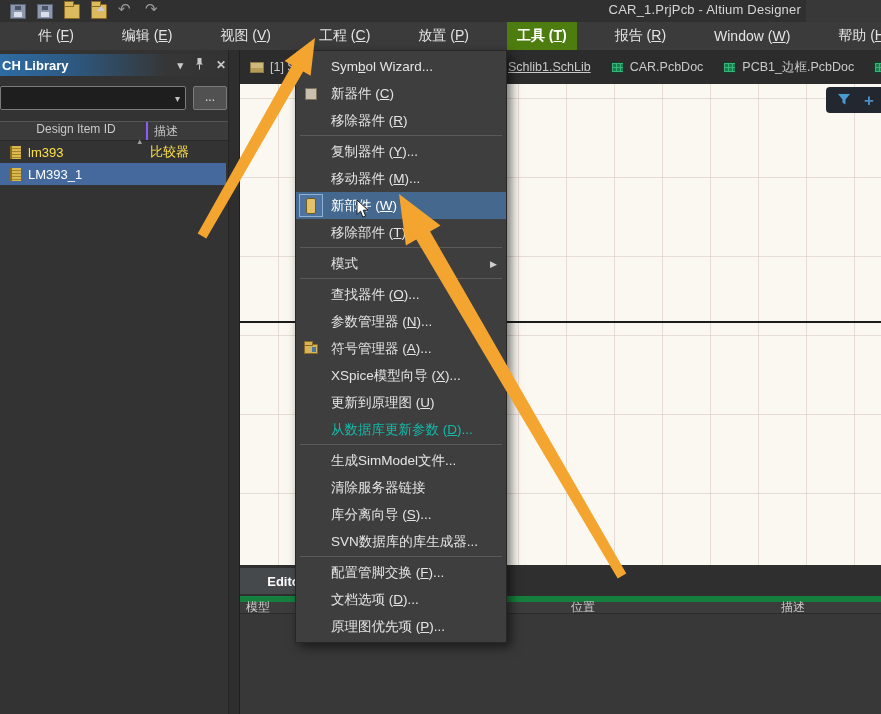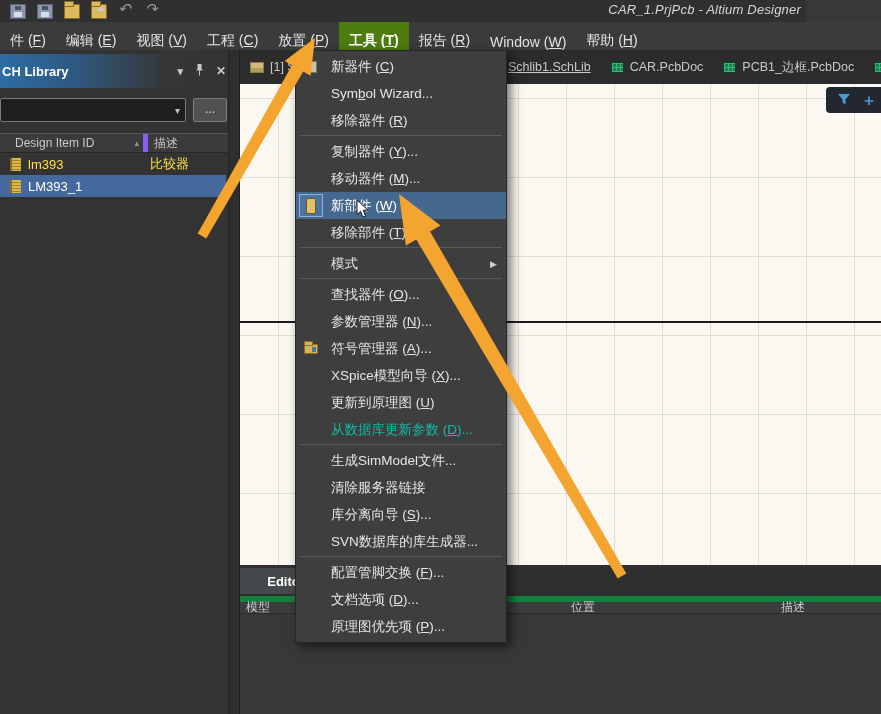--- a/index.html
+++ b/index.html
@@ -1,64 +1,64 @@
 <!DOCTYPE html>
 <html><head>
 <meta charset="utf-8">
 <style>
   * { margin:0; padding:0; box-sizing:border-box; font-family:"Liberation Sans", sans-serif; }
   html,body { width:881px; height:714px; }
   body { position:relative; background:#383838; overflow:hidden; }
 
   
-  .titlebar { position:absolute; left:0; top:0; width:806px; height:22px; background:#303030;font-style:italic; }
+  .titlebar { position:absolute; left:0; top:0; width:806px; height:22px; background:#303030; }
   .tb-icons { display:flex; align-items:center; gap:11px; height:22px; padding-left:10px; }
   .ti { width:16px; height:15px; position:relative; display:inline-block; }
   .save-icon, .save-all-icon { background:#8d98ae; border:1px solid #5a6275; }
   .save-icon::after, .save-all-icon::after { content:""; position:absolute; left:3px; bottom:1px; width:8px; height:5px; background:#d9dee8; }
   .save-icon::before, .save-all-icon::before { content:""; position:absolute; left:4px; top:1px; width:6px; height:4px; background:#4b5366; }
   .save-all-icon { box-shadow:2px -2px 0 -1px #6c7florida, 2px -2px 0 0 #666f82; }
   .open-icon, .open-from-icon { background:#dcba5e; border:1px solid #8a6b20; border-radius:1px; }
   .open-icon::before, .open-from-icon::before { content:""; position:absolute; left:-1px; top:-4px; width:8px; height:4px; background:#dcba5e; border:1px solid #8a6b20; }
   .open-from-icon::after { content:""; position:absolute; right:1px; top:-3px; border:4px solid transparent; border-bottom:5px solid #c7cdd8; }
   .undo-icon::after, .redo-icon::after { position:absolute; top:-4px; left:0; font-size:15px; color:#9a9a9a; }
   .undo-icon::after { content:"\21B6"; }
   .redo-icon::after { content:"\21B7"; }
   .tb-title { position:absolute; right:5px; top:2px; color:#d6d6d6; font-size:13px; letter-spacing:.2px; }
 
   
   .menubar { position:absolute; left:0; top:22px; width:881px; height:28px; background:#3b3b3b; display:flex; align-items:stretch; color:#e3e3e3; font-size:14px; }
-  .mb-item { display:flex; align-items:flex-end; padding:0 10px; white-space:nowrap; }
+  .mb-item { display:flex; align-items:center; padding:0 10px; white-space:nowrap;margin-left:28px; }
   .mb-item.active { background:#4d7c0f; color:#fff;font-weight:bold; }
   .mb-item u, .menu-item u { text-decoration:underline; }
 
   
   .tabstrip { position:absolute; left:240px; top:50px; width:641px; height:34px; background:#2c2c2c; display:flex; align-items:center; color:#c9c9c9; font-size:12.5px; overflow:hidden; }
   .tab { display:flex; align-items:center; gap:6px; padding:0 10px; height:100%; white-space:nowrap; flex:none; }
   .tab.first { width:252px; overflow:hidden; }
   .tab.noicon { padding-left:16px;text-decoration:underline; }
   .tgl { display:inline-block; flex:none; }
   .sheet-icon { width:14px; height:11px; background:#cdb97e; border:1px solid #8f7c45; box-shadow:inset 0 -4px 0 #b49c55; }
   .pcb-icon { width:13px; height:11px; border:1px solid #0f3f28; background-color:#1f7a4d;
     background-image:linear-gradient(#35b578 1px, transparent 1px), linear-gradient(90deg,#35b578 1px, transparent 1px);
     background-size:4px 4px; }
 
   
   .side-panel { position:absolute; left:0; top:50px; width:232px; height:664px; background:#333; }
-  .panel-header { margin-top:4px; height:34px; display:flex; align-items:center; color:#fff; font-weight:bold; font-size:13px; padding:0 6px 0 2px;
+  .panel-header { margin-top:4px; height:22px; display:flex; align-items:center; color:#fff; font-weight:bold; font-size:13px; padding:0 6px 0 2px;
     background:linear-gradient(90deg,#2e6ca3 0%, #2d5a83 30%, #363636 72%, #333 100%); }
   .ph-icons { margin-left:auto; display:flex; align-items:center; gap:12px; color:#c9c9c9; font-size:11px; }
   .ph-icons .x { font-size:12px; }
   .search-row { margin-top:10px; display:flex; gap:7px; padding:0 5px 0 0; }
   .combo { flex:1; height:24px; background:#1e1e1e; border:1px solid #7a7a7a; border-radius:2px; display:flex; align-items:center; padding:0 5px; }
   .combo input { flex:1; background:transparent; border:none; outline:none; color:#ddd; font-size:12px; min-width:0; }
   .combo .chev { color:#c0c0c0; font-size:10px; }
   .dots-btn { width:34px; height:24px; background:#515151; border:1px solid #7a7a7a; border-radius:2px; color:#ddd; font-size:12px; line-height:20px; text-align:center; }
   .lib-header { margin-top:11px; height:20px; background:#3b3b3b; border-top:1px solid #555; border-bottom:1px solid #272727; display:flex; align-items:center; color:#c9c9c9; font-size:12px; }
-  .lh-col1 { width:148px; padding-left:15px; border-right:5px solid #8b5cf6; display:flex; align-items:center; height:100%; }
+  .lh-col1 { width:148px; padding-left:6px; border-right:2px solid #8b5cf6; display:flex; align-items:center; height:100%;flex-direction:column; }
   .lh-col1 .sort { margin-left:auto; margin-right:4px; color:#9a9a9a; font-size:9px; }
   .lh-col2 { padding-left:6px; }
   .lib-rows { margin-top:0; }
   .lib-row { height:22px; display:flex; align-items:center; color:#fde047; font-size:13px; width:226px; }
   .lib-row.sel { background:#45699c; color:#fff; }
   .part-icon { width:11px; height:13px; margin:0 7px 0 10px; flex:none;
     background-color:#d9b84e; border-left:2px solid #8a6d1d;
     background-image:repeating-linear-gradient(180deg,#d9b84e 0 2px,#a8842a 2px 3px); }
   .lr-id { width:118px; overflow:hidden; white-space:nowrap; }
   .lr-desc { padding-left:4px; }
@@ -230,27 +230,27 @@
   </div>
   <div class="bt-header">
       <span class="bt-col c0">模型</span>
       <span class="bt-col c1">位置</span>
       <span class="bt-col c2">描述</span>
     </div>
 </div>
 
 <div class="tools-menu">
     <div class="menu-item">
+      <span>Sym<u>b</u>ol Wizard...</span>
+    </div>
+    <div class="menu-item">
       <span class="mi-icon">
         <span class="glyph new-component-icon"></span>
       </span>
       <span>新器件 (<u>C</u>)</span>
-    </div>
-    <div class="menu-item">
-      <span>Sym<u>b</u>ol Wizard...</span>
     </div>
     <div class="menu-item">
       <span>移除器件 (<u>R</u>)</span>
     </div>
     <div class="menu-sep"></div>
     <div class="menu-item">
       <span>复制器件 (<u>Y</u>)...</span>
     </div>
     <div class="menu-item">
       <span>移动器件 (<u>M</u>)...</span>

